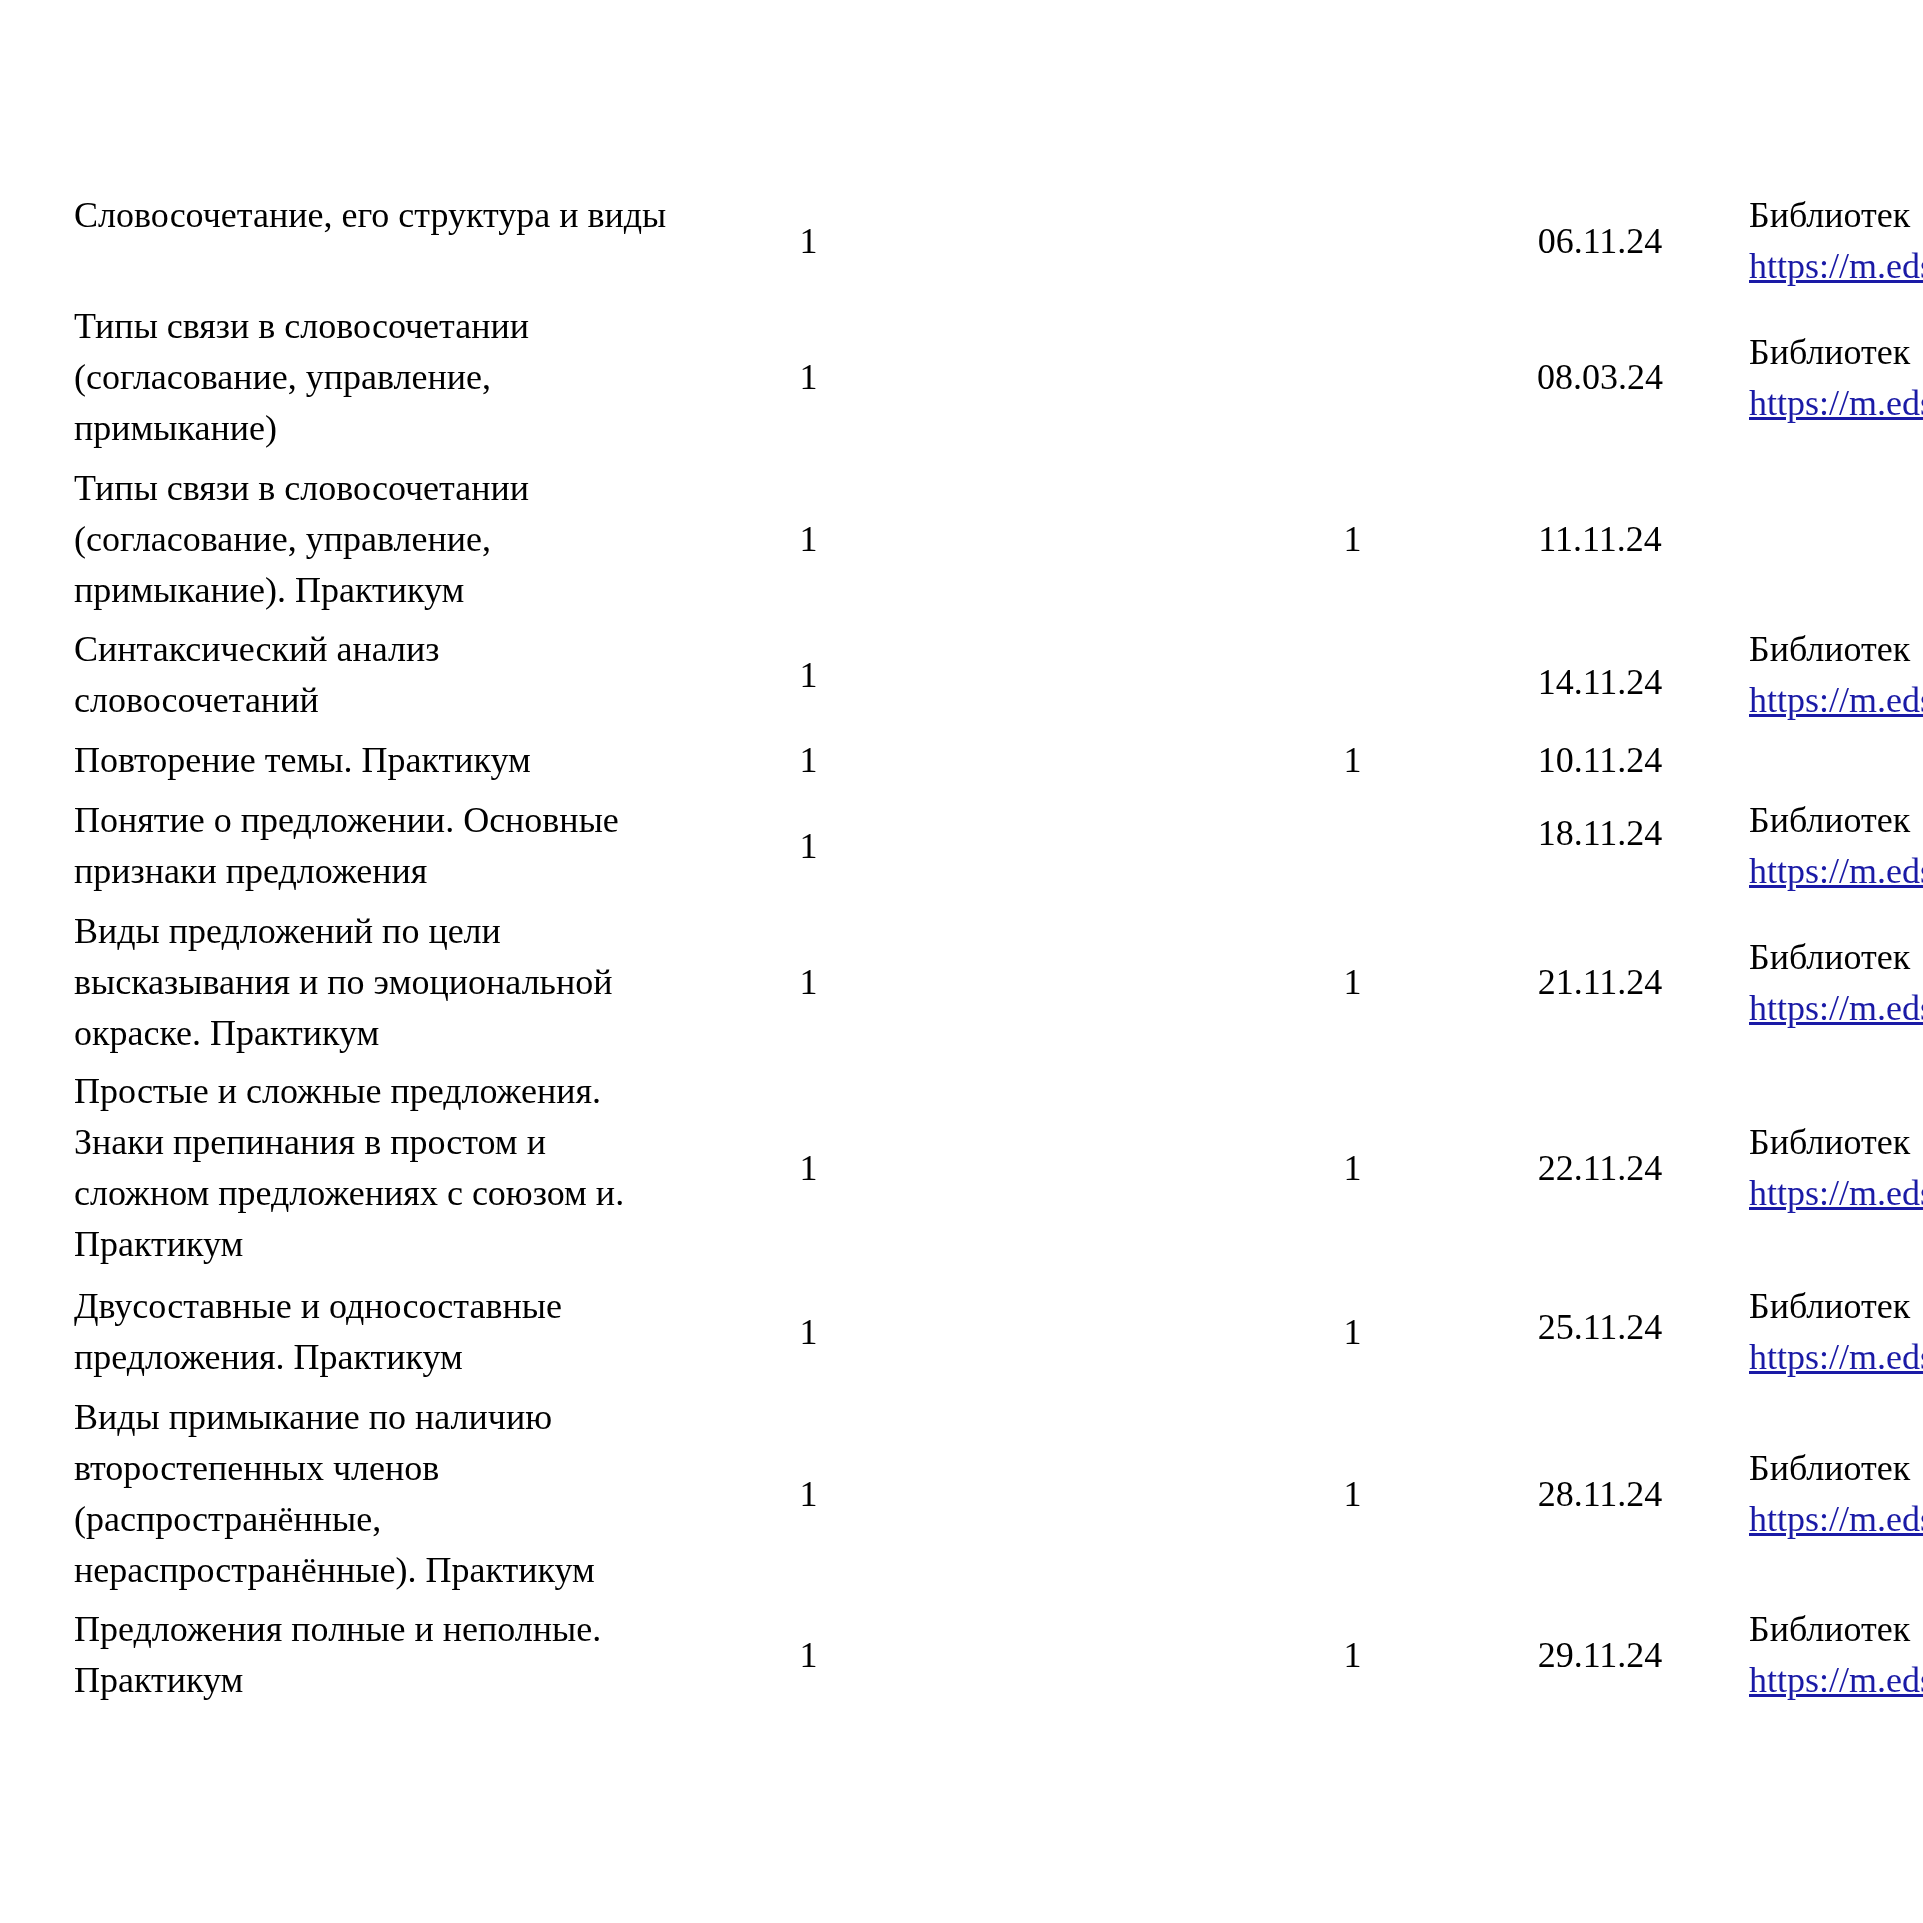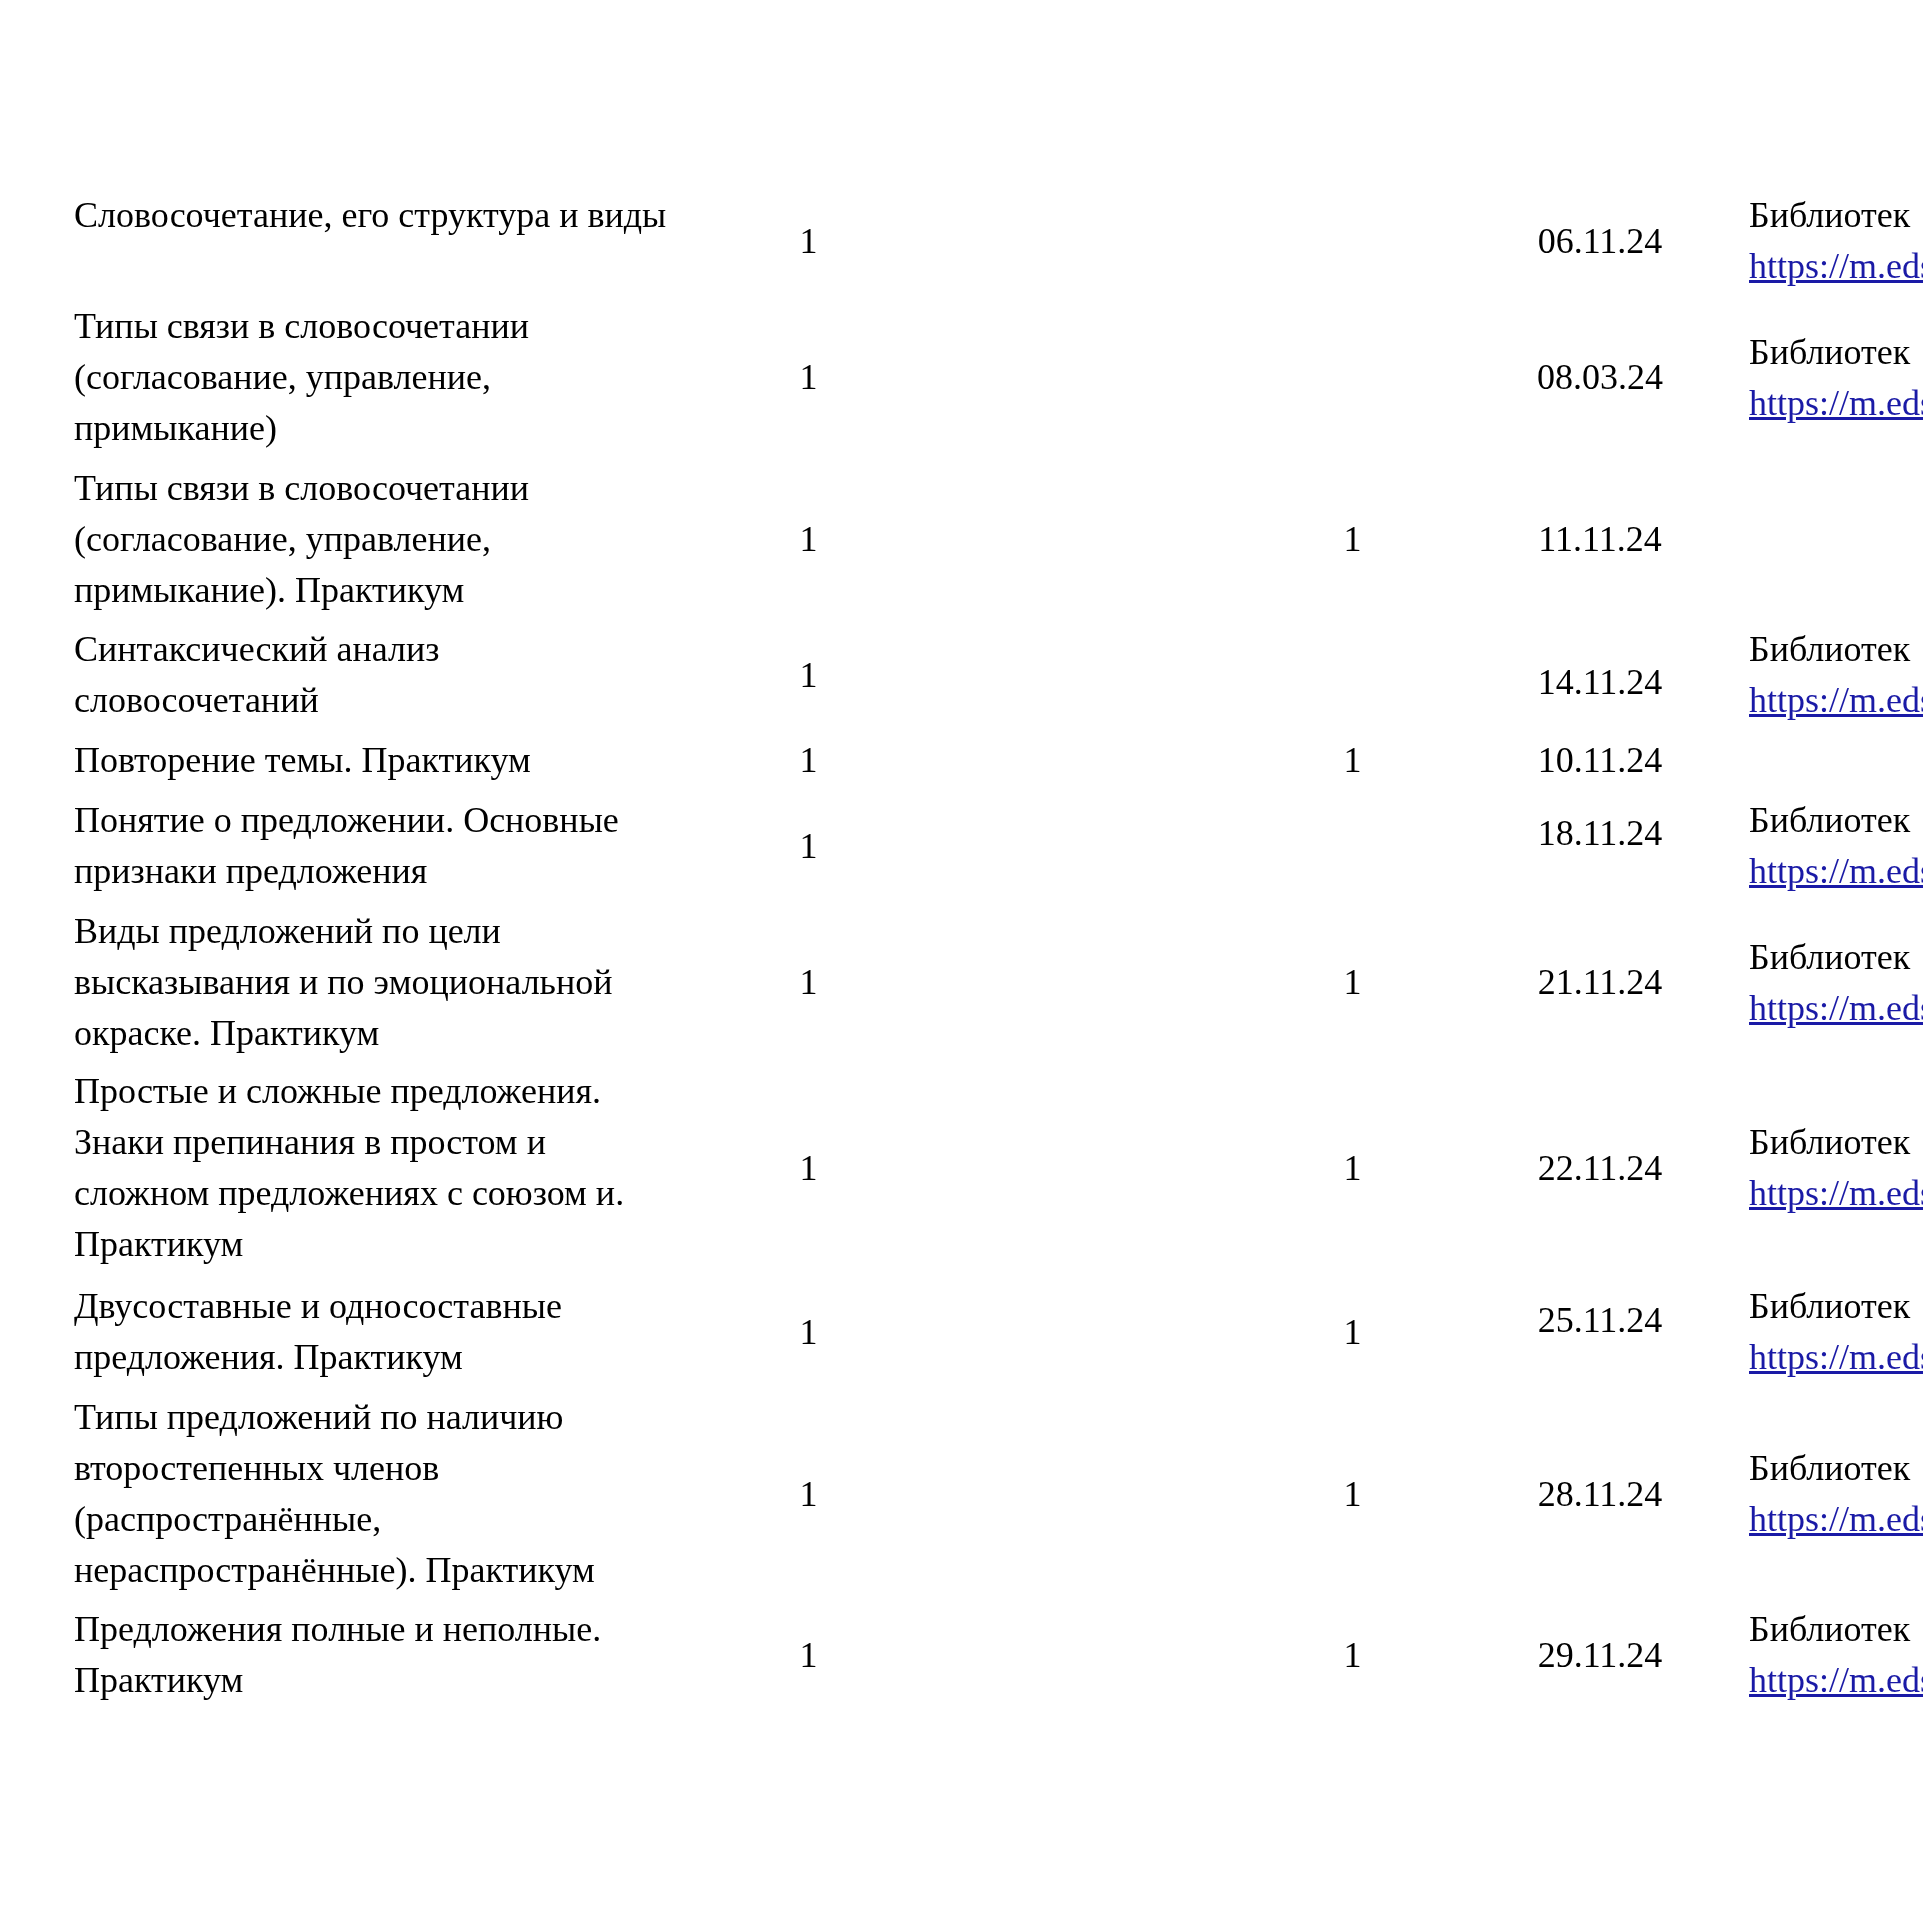--- a/index.html
+++ b/index.html
@@ -96,29 +96,29 @@
     <div class="resource" style="top:51px">
       <span>Библиотек</span>
       <a>https://m.eds</a>
     </div>
   </div>
 
   <div class="row" style="top:1281px;">
     <div class="topic">Двусоставные и односоставные предложения. Практикум</div>
     <div class="cell hours" style="top:25.6px">1</div>
     <div class="cell practice" style="top:25.6px">1</div>
-    <div class="cell date" style="top:14px">25.11.24</div>
+    <div class="cell date" style="top:21px">25.11.24</div>
     <div class="resource" style="top:0px">
       <span>Библиотек</span>
       <a>https://m.eds</a>
     </div>
   </div>
 
   <div class="row" style="top:1392px;">
-    <div class="topic">Типы предложений по наличию второстепенных членов (распространённые, нераспространённые). Практикум</div>
+    <div class="topic">Виды примыкание по наличию второстепенных членов (распространённые, нераспространённые). Практикум</div>
     <div class="cell hours" style="top:77px">1</div>
     <div class="cell practice" style="top:77px">1</div>
     <div class="cell date" style="top:77px">28.11.24</div>
     <div class="resource" style="top:51px">
       <span>Библиотек</span>
       <a>https://m.eds</a>
     </div>
   </div>
 
   <div class="row" style="top:1604px;">

